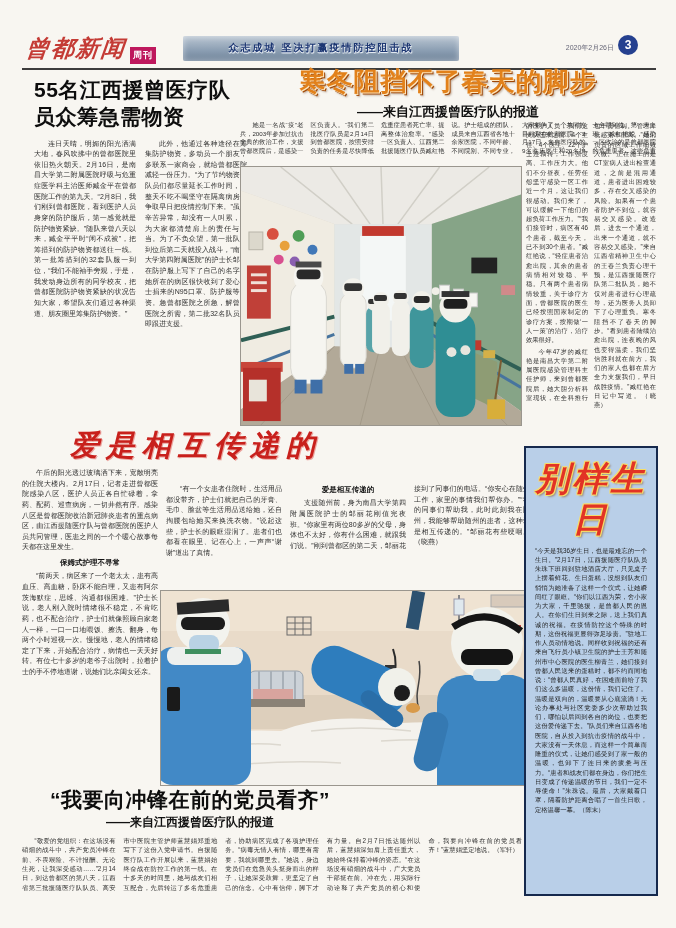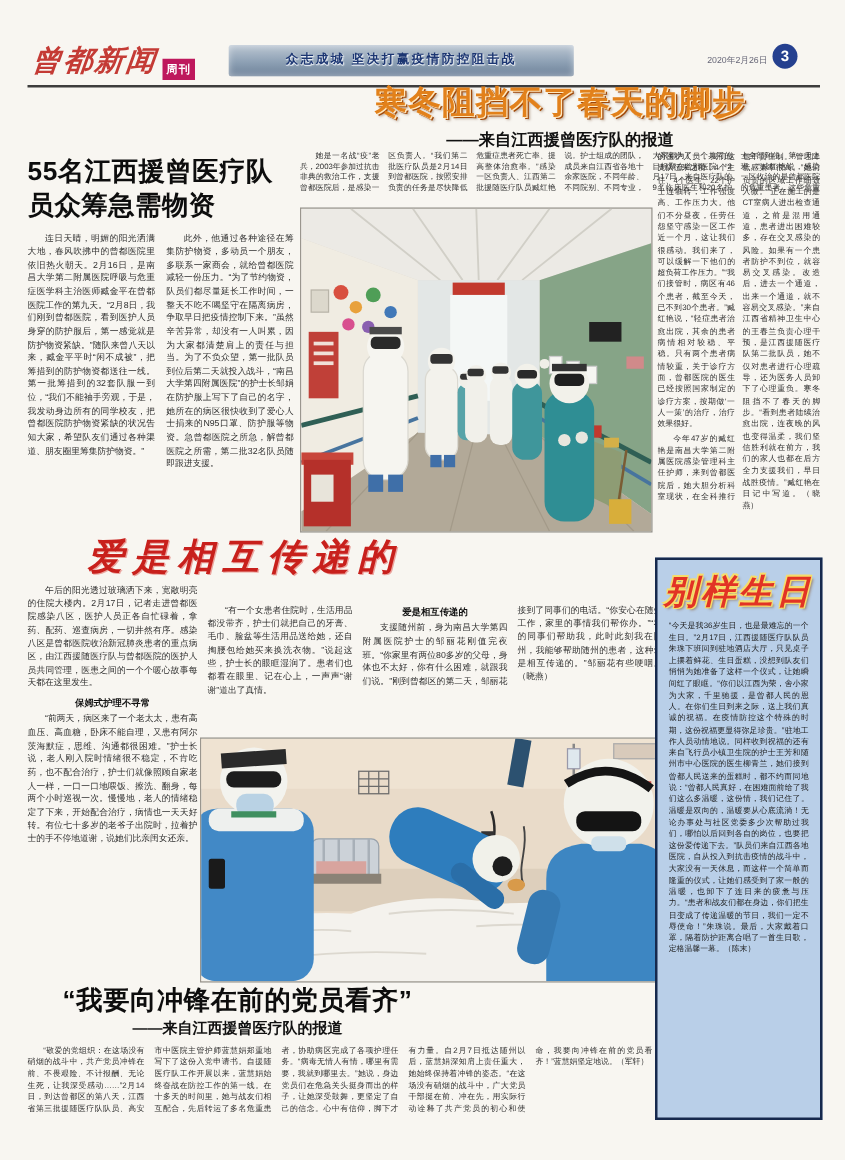--- a/index.html
+++ b/index.html
@@ -20,21 +20,21 @@
         font-size:7px;color:#667;}
   .page-no{position:absolute;left:618px;top:35px;width:20px;height:20px;border-radius:50%;
         background:#25408f;color:#fff;font-size:12px;font-weight:bold;text-align:center;line-height:20px;}
   .header-rule{position:absolute;left:22px;top:68px;width:634px;height:2px;background:#3d3d3d;}
   
   .smalltext{font-size:7px;line-height:1.52;color:#2f2f2f;text-align:justify;overflow:hidden;}
   .tinytext{font-size:6.3px;line-height:1.48;color:#2f2f2f;text-align:justify;overflow:hidden;}
   .para{margin:0 0 2px;text-indent:2em;}
   .subhead{text-align:center;font-weight:bold;font-size:7.5px;margin:4px 0 3px;color:#111;}
   
-  .a1{position:absolute;left:22px;top:76px;width:213px;margin-top:48px;}
+  .a1{position:absolute;left:34px;top:76px;width:213px;}
   .a1 h2{margin:0;font-size:21px;line-height:1.3;font-weight:bold;color:#0d0d0d;letter-spacing:.5px;}
   .a1-cols{margin-top:8px;height:290px;column-count:2;column-gap:9px;}
   
   .a2-headline{position:absolute;left:238px;top:64px;width:420px;text-align:center;margin:0;
         font-size:26px;font-weight:bold;letter-spacing:1px;color:#e2811b;
         font-family:"DejaVu Sans",sans-serif;
         text-shadow:1px 1px 0 #ffe8c0,2px 2px 0 #a04808,3px 3px 2px rgba(90,40,0,.35);}
   .a2-subtitle{position:absolute;left:238px;top:103px;width:420px;text-align:center;margin:0;
         font-size:13px;font-weight:bold;color:#111;}
   .a2-intro{position:absolute;left:240px;top:121px;width:416px;height:42px;
@@ -57,21 +57,21 @@
   .a4-headline{position:absolute;left:22px;top:786px;width:336px;text-align:center;margin:0;
         font-size:21px;font-weight:bold;color:#0d0d0d;letter-spacing:.5px;}
   .a4-subtitle{position:absolute;left:22px;top:814px;width:336px;text-align:center;margin:0;
         font-size:12px;font-weight:bold;color:#111;}
   .a4-cols{position:absolute;left:22px;top:836px;width:500px;height:76px;
         column-count:5;column-gap:8px;}
   
   .sidebar{position:absolute;left:524px;top:446px;width:134px;height:450px;
         background:#b9cfe8;border:2px solid #16294d;box-sizing:border-box;}
   .sidebar-title{margin:10px 0 2px;text-align:center;font-family:"DejaVu Serif",serif;
-        font-style:italic;font-weight:bold;font-size:27px;line-height:1.2;color:#e23325;
+        font-style:italic;font-weight:bold;font-size:34px;line-height:1.2;color:#e23325;
         letter-spacing:3px;
         text-shadow:-1px -1px 0 #f6dd6a,1px -1px 0 #f6dd6a,-1px 1px 0 #f6dd6a,1px 1px 0 #f6dd6a,2px 2px 2px rgba(120,60,0,.45);}
   .sidebar-body{margin:6px 9px 8px;height:352px;font-size:6.3px;line-height:1.47;color:#1d1d1d;
         text-align:justify;overflow:hidden;}
   svg{display:block;}
 </style>
 </head>
 <body>
 
 <div class="page">

